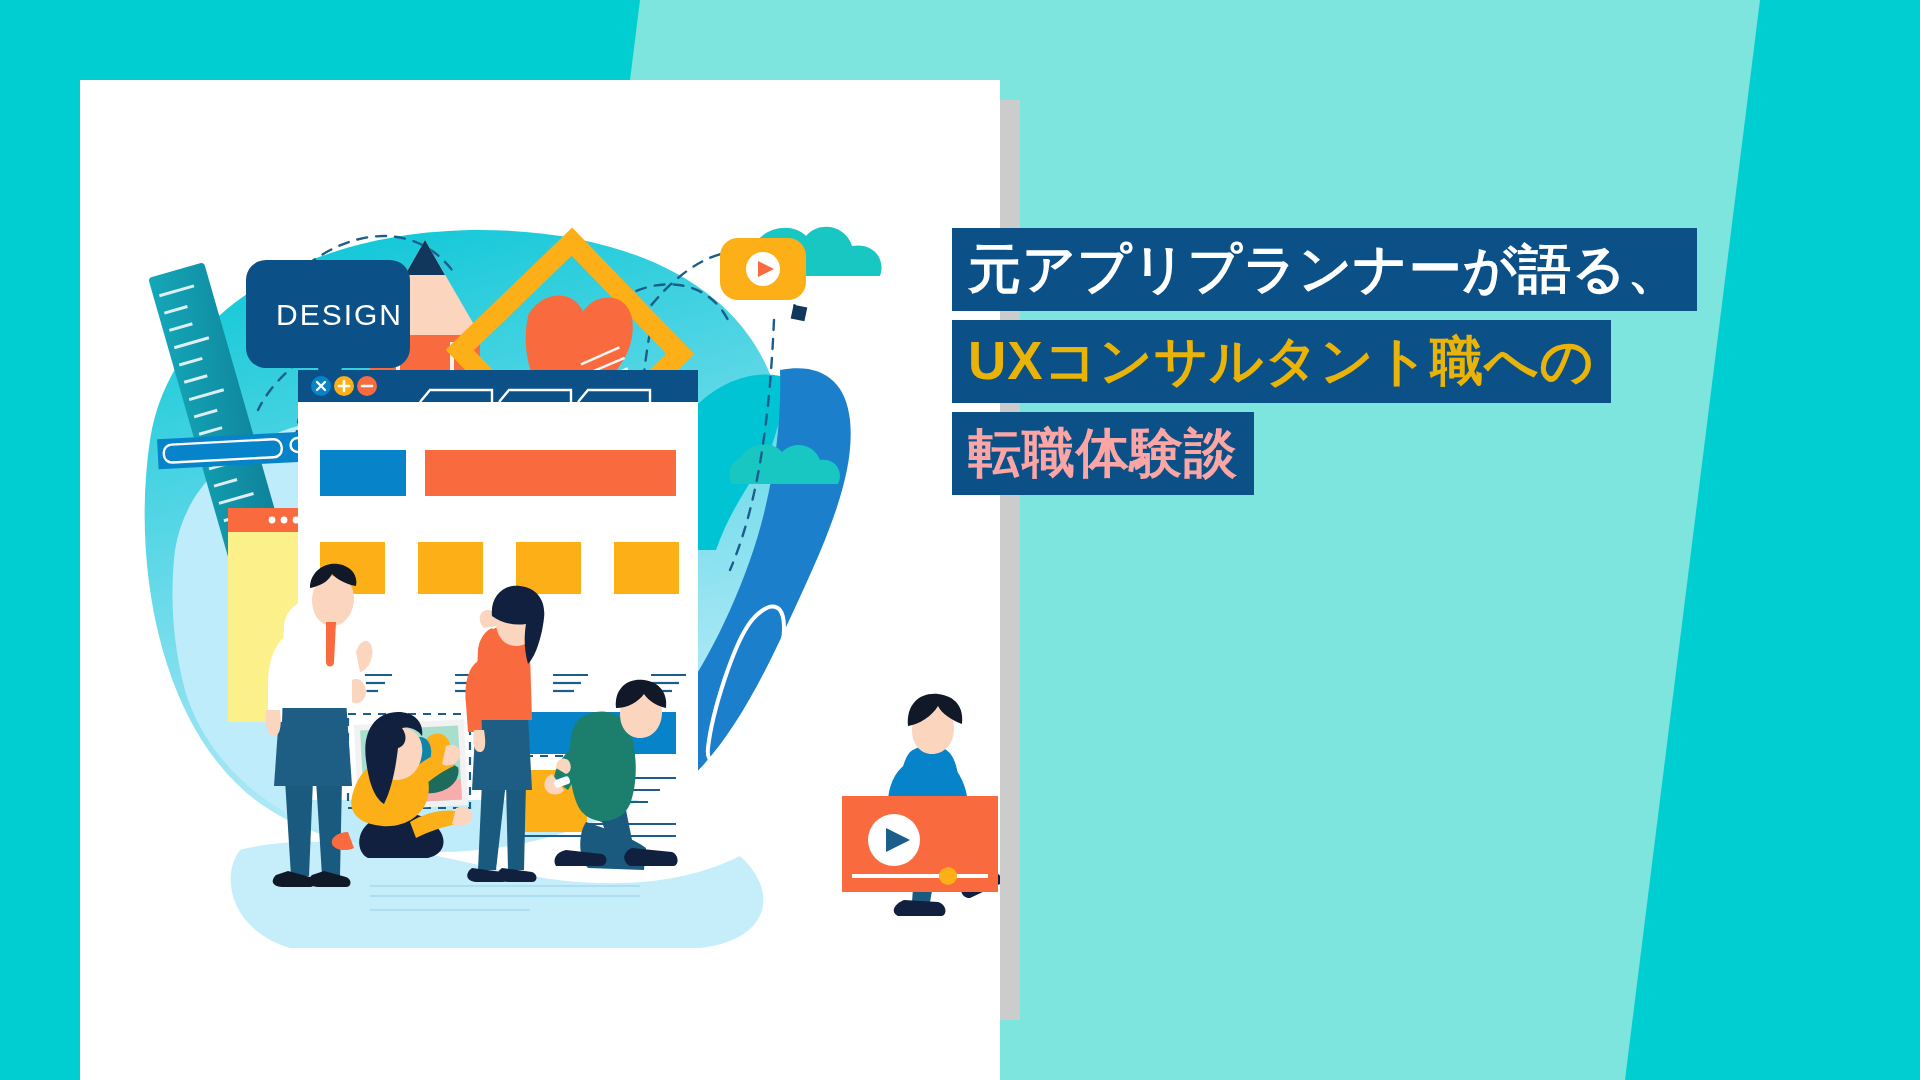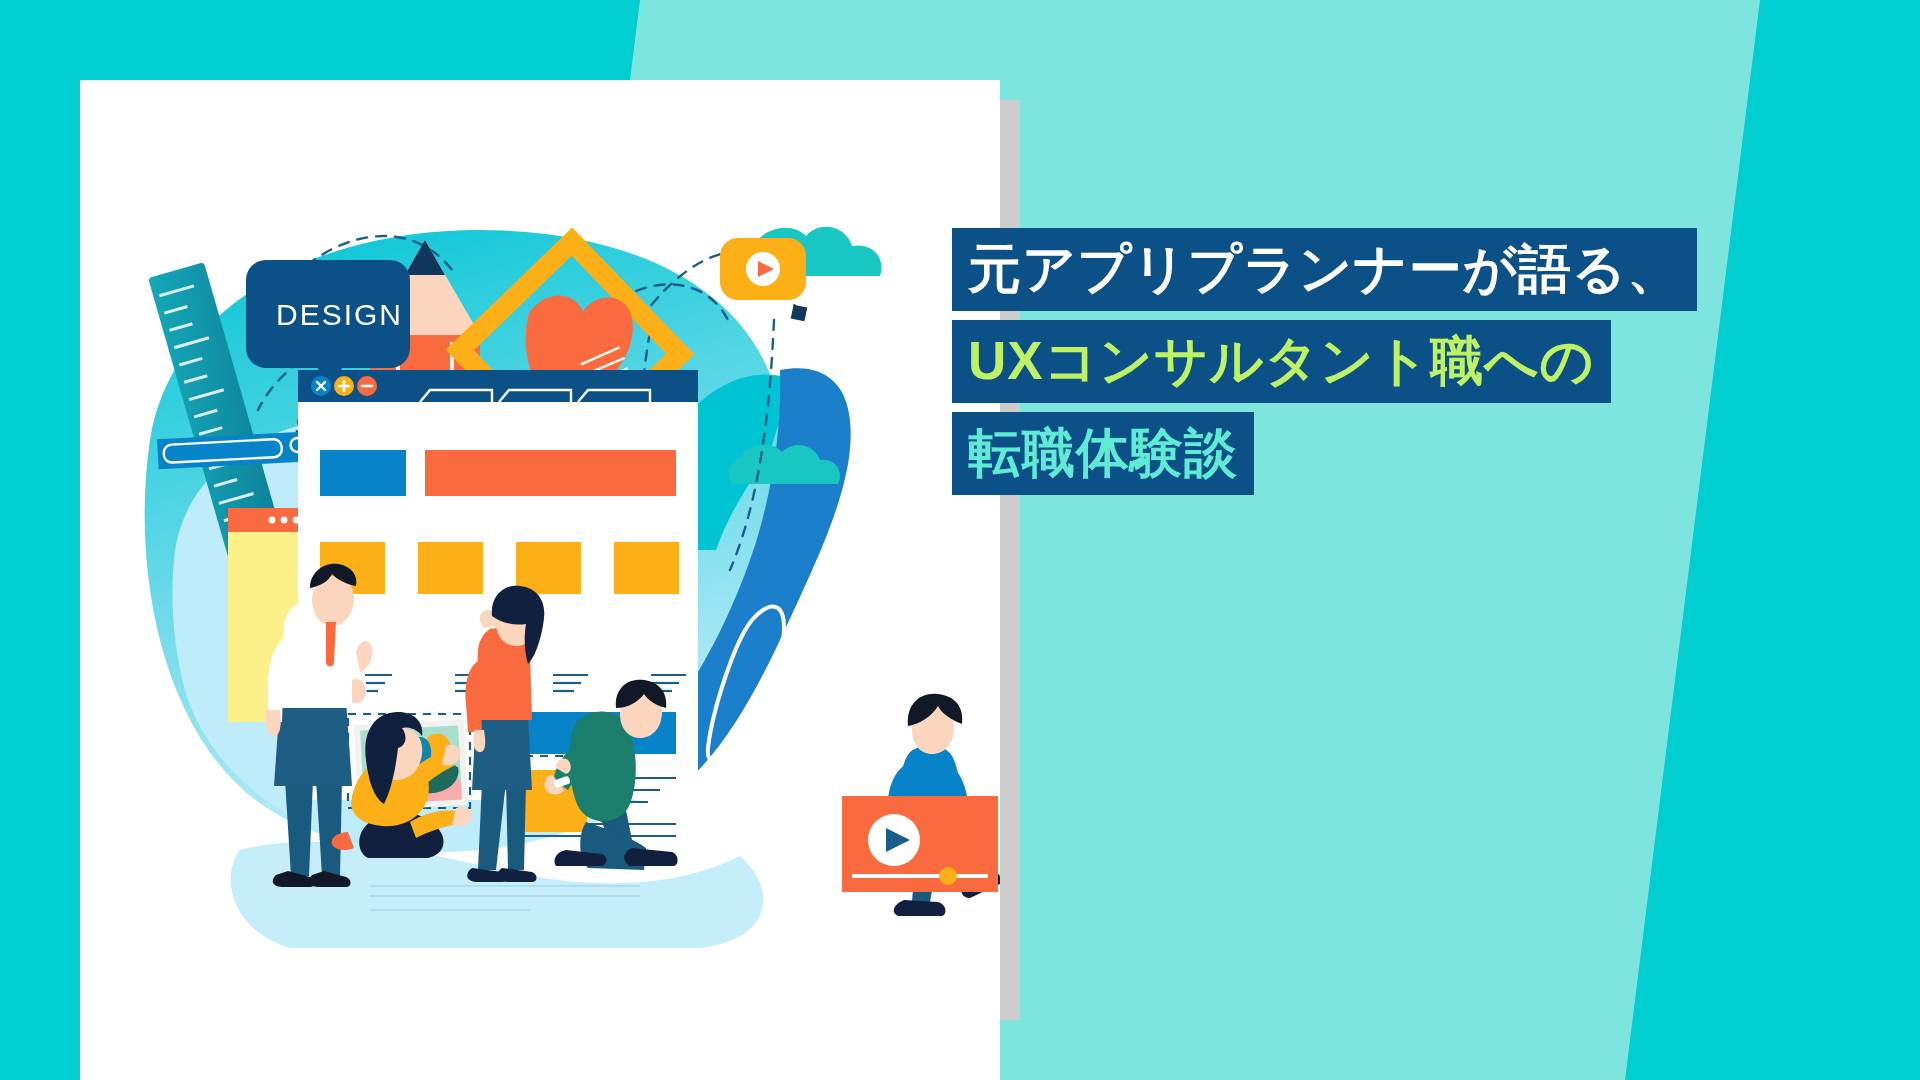--- a/index.html
+++ b/index.html
@@ -339,17 +339,17 @@
         <line x1="772" y1="796" x2="908" y2="796" stroke="#FFFFFF" stroke-width="4"></line>
         <circle cx="868" cy="796" r="9" fill="#FCAF17"></circle>
       </g>
 
       </g>
     </svg>
   </div>
 
   <div class="title">
     <div class="tline" style="background: rgb(11, 80, 135); color: rgb(255, 255, 255);">元アプリプランナーが語る、</div>
-    <div class="tline" style="background: rgb(11, 80, 135); color: #bef264;">UXコンサルタント職への</div>
-    <div class="tline" style="background: rgb(11, 80, 135); color: #5eead4;">転職体験談</div>
+    <div class="tline" style="background: rgb(11, 80, 135); color: #eab308;">UXコンサルタント職への</div>
+    <div class="tline" style="background: rgb(11, 80, 135); color: #fca5a5;">転職体験談</div>
   </div>
 
 </div>
 
 </body></html>

